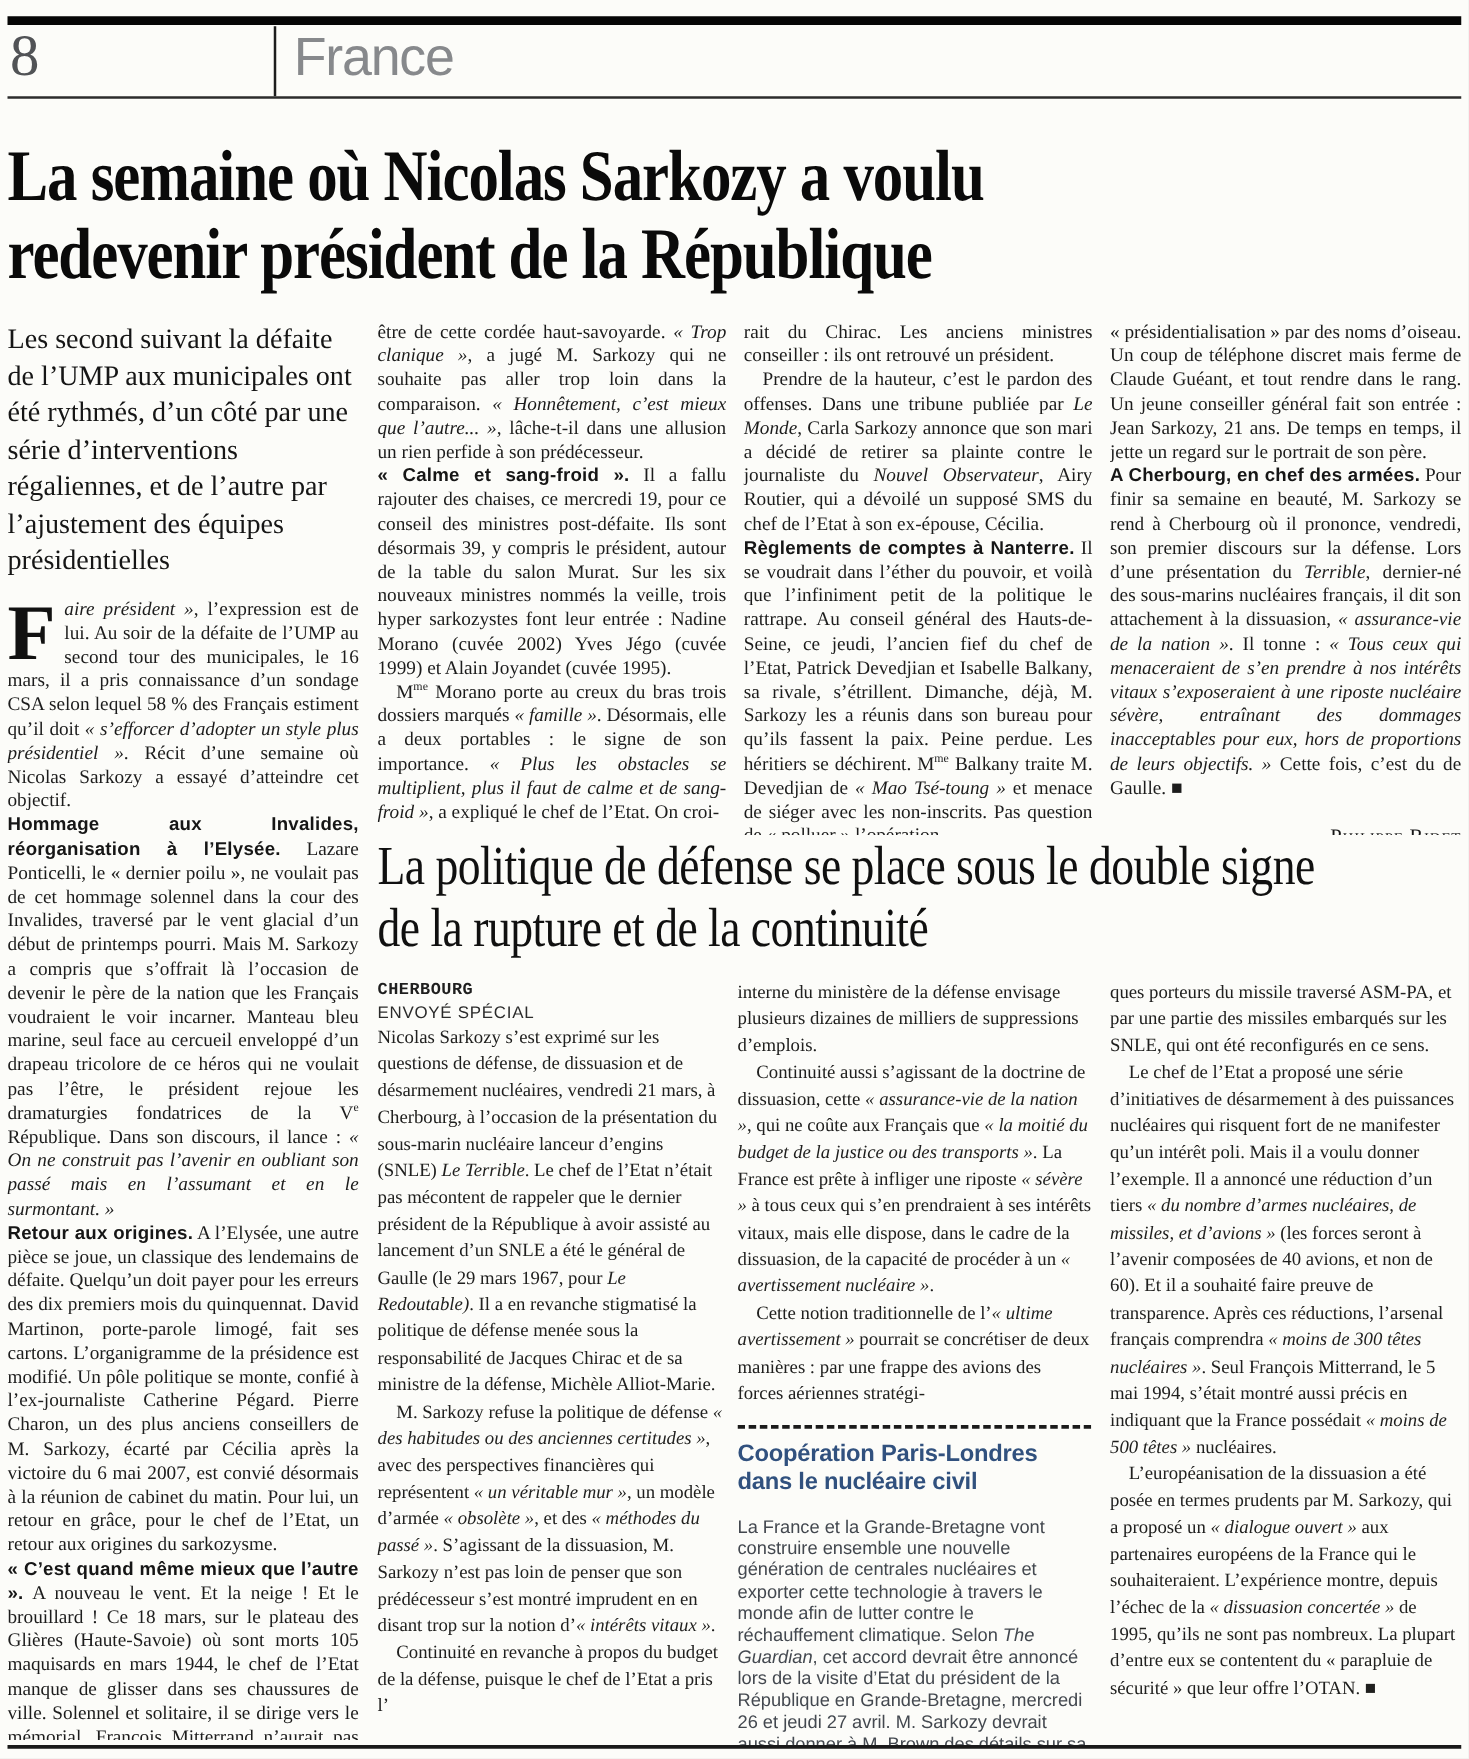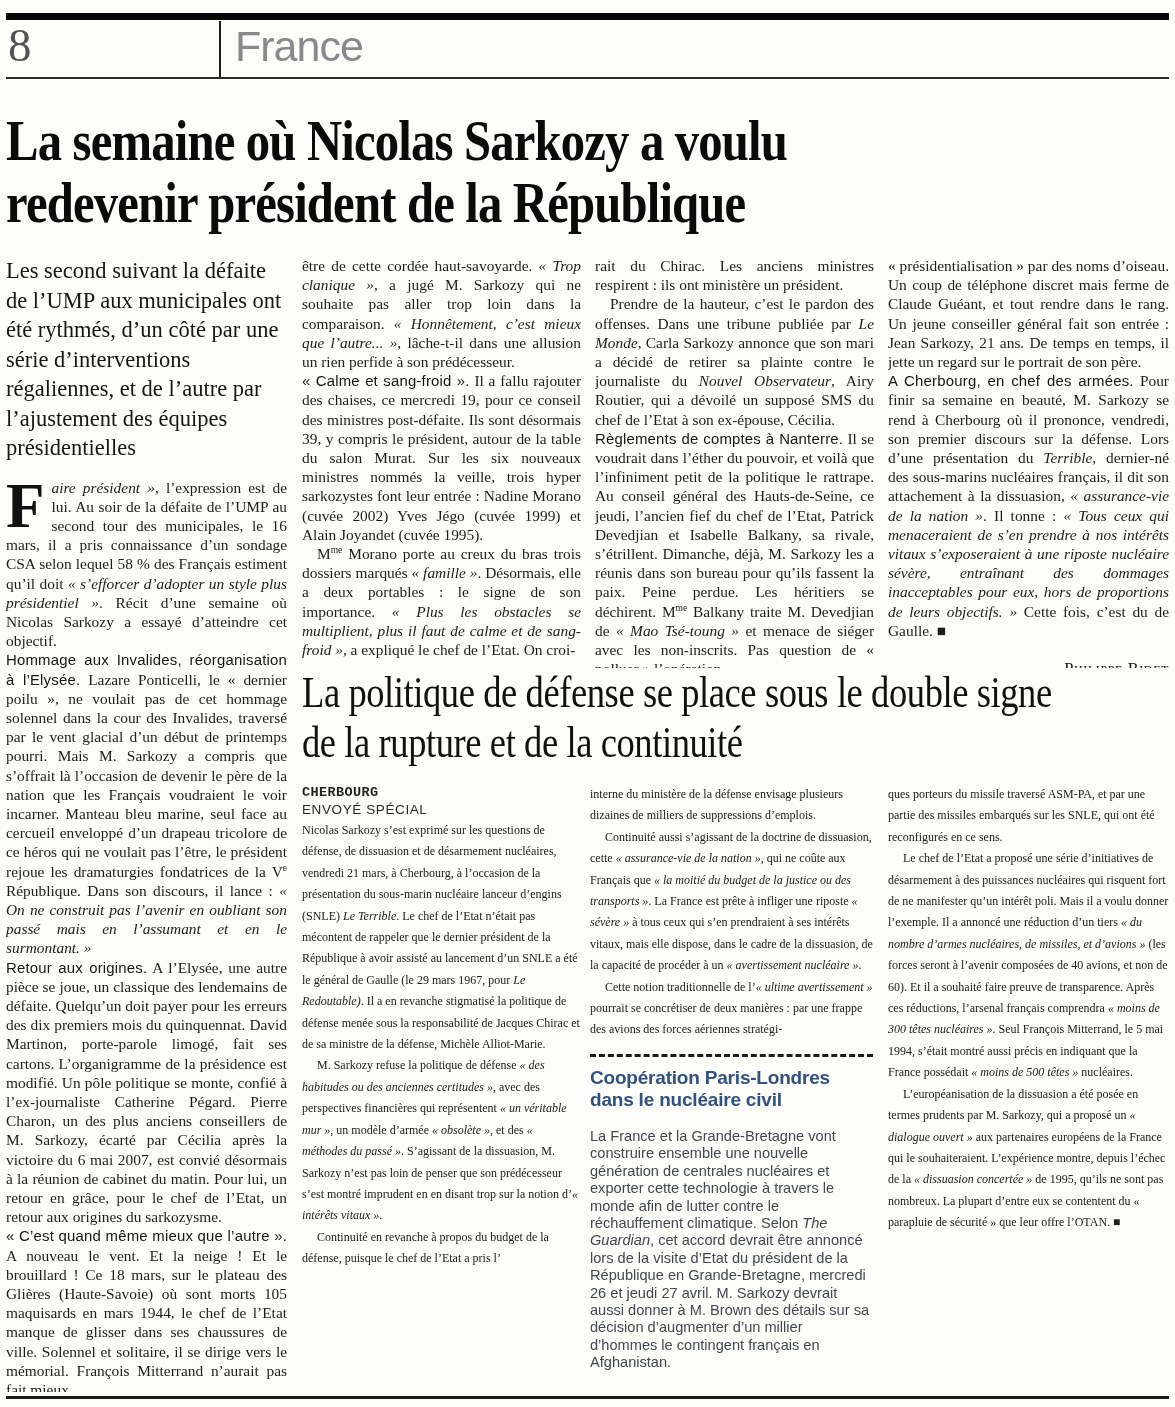--- a/index.html
+++ b/index.html
@@ -39,27 +39,27 @@
   .col3{left:595px;top:256px;width:279px;height:412px;}
   .col4{left:888px;top:256px;width:281px;height:412px;}
   .colA{left:302px;top:784px;width:278px;height:610px;}
   .colB{left:590px;top:784px;width:283px;height:612px;}
   .colC{left:888px;top:784px;width:281px;height:612px;}
 
   .standfirst{font-size:22.5px;line-height:29.5px;color:#161616;margin:0 0 15px 0;}
 
   .para{margin:0;}
   .art1 .para{font-size:15.4px;line-height:19.2px;text-align:justify;color:#1c1c1c;}
-  .art2p .para{font-size:12px;line-height:21.4px;text-align:left;color:#20201f;}
+  .art2p .para{font-size:15px;line-height:21.4px;text-align:left;color:#20201f;}
   .para.indent{text-indent:15px;}
 
   .run-plain{}
   .run-i{font-style:italic;}
   .run-b{
-    font-family:"Liberation Sans", sans-serif;font-weight:normal;
+    font-family:"Liberation Sans", sans-serif;font-weight:bold;
     font-size:0.97em;letter-spacing:0.2px;color:#161616;
   }
   .run-sup{vertical-align:super;font-size:62%;line-height:0;}
   .run-drop{
     float:left;font-weight:bold;font-size:63px;line-height:50px;
     padding:3px 7px 0 0;color:#111;
   }
 
   .byline{
     text-align:right;font-variant:small-caps;font-size:16.5px;letter-spacing:0.6px;
@@ -113,21 +113,21 @@
         <p class="para normal"><span class="run-b">« C’est quand même mieux que l’autre ».</span><span class="run-plain"> A nouveau le vent. Et la neige ! Et le brouillard ! Ce 18 mars, sur le plateau des Glières (Haute-Savoie) où sont morts 105 maquisards en mars 1944, le chef de l’Etat manque de glisser dans ses chaussures de ville. Solennel et solitaire, il se dirige vers le mémorial. François Mitterrand n’aurait pas fait mieux.</span></p>
       </div>
   </div>
 
   <div class="col col2 art1">
       <p class="para normal"><span class="run-plain">être de cette cordée haut-savoyarde. </span><span class="run-i">« Trop clanique »</span><span class="run-plain">, a jugé M. Sarkozy qui ne souhaite pas aller trop loin dans la comparaison. </span><span class="run-i">« Honnêtement, c’est mieux que l’autre... »</span><span class="run-plain">, lâche-t-il dans une allusion un rien perfide à son prédécesseur.</span></p>
       <p class="para normal"><span class="run-b">« Calme et sang-froid ».</span><span class="run-plain"> Il a fallu rajouter des chaises, ce mercredi 19, pour ce conseil des ministres post-défaite. Ils sont désormais 39, y compris le président, autour de la table du salon Murat. Sur les six nouveaux ministres nommés la veille, trois hyper sarkozystes font leur entrée : Nadine Morano (cuvée 2002) Yves Jégo (cuvée 1999) et Alain Joyandet (cuvée 1995).</span></p>
       <p class="para indent"><span class="run-plain">M</span><span class="run-sup">me</span><span class="run-plain"> Morano porte au creux du bras trois dossiers marqués </span><span class="run-i">« famille »</span><span class="run-plain">. Désormais, elle a deux portables : le signe de son importance. </span><span class="run-i">« Plus les obstacles se multiplient, plus il faut de calme et de sang-froid »</span><span class="run-plain">, a expliqué le chef de l’Etat. On croi-</span></p>
     </div>
   <div class="col col3 art1">
-      <p class="para normal"><span class="run-plain">rait du Chirac. Les anciens ministres respirent : ils ont ministère un président.</span></p>
+      <p class="para normal"><span class="run-plain">rait du Chirac. Les anciens ministres conseiller : ils ont retrouvé un président.</span></p>
       <p class="para indent"><span class="run-plain">Prendre de la hauteur, c’est le pardon des offenses. Dans une tribune publiée par </span><span class="run-i">Le Monde</span><span class="run-plain">, Carla Sarkozy annonce que son mari a décidé de retirer sa plainte contre le journaliste du </span><span class="run-i">Nouvel Observateur</span><span class="run-plain">, Airy Routier, qui a dévoilé un supposé SMS du chef de l’Etat à son ex-épouse, Cécilia.</span></p>
       <p class="para normal"><span class="run-b">Règlements de comptes à Nanterre.</span><span class="run-plain"> Il se voudrait dans l’éther du pouvoir, et voilà que l’infiniment petit de la politique le rattrape. Au conseil général des Hauts-de-Seine, ce jeudi, l’ancien fief du chef de l’Etat, Patrick Devedjian et Isabelle Balkany, sa rivale, s’étrillent. Dimanche, déjà, M. Sarkozy les a réunis dans son bureau pour qu’ils fassent la paix. Peine perdue. Les héritiers se déchirent. M</span><span class="run-sup">me</span><span class="run-plain"> Balkany traite M. Devedjian de </span><span class="run-i">« Mao Tsé-toung »</span><span class="run-plain"> et menace de siéger avec les non-inscrits. Pas question de « polluer » l’opération</span></p>
     </div>
 
   <div class="col col4 art1">
     <div>
         <p class="para normal"><span class="run-plain">« présidentialisation » par des noms d’oiseau. Un coup de téléphone discret mais ferme de Claude Guéant, et tout rendre dans le rang. Un jeune conseiller général fait son entrée : Jean Sarkozy, 21 ans. De temps en temps, il jette un regard sur le portrait de son père.</span></p>
         <p class="para normal"><span class="run-b">A Cherbourg, en chef des armées.</span><span class="run-plain"> Pour finir sa semaine en beauté, M. Sarkozy se rend à Cherbourg où il prononce, vendredi, son premier discours sur la défense. Lors d’une présentation du </span><span class="run-i">Terrible</span><span class="run-plain">, dernier-né des sous-marins nucléaires français, il dit son attachement à la dissuasion, </span><span class="run-i">« assurance-vie de la nation »</span><span class="run-plain">. Il tonne : </span><span class="run-i">« Tous ceux qui menaceraient de s’en prendre à nos intérêts vitaux s’exposeraient à une riposte nucléaire sévère, entraînant des dommages inacceptables pour eux, hors de proportions de leurs objectifs. »</span><span class="run-plain"> Cette fois, c’est du de Gaulle. ■</span></p>
       </div>
     <div class="byline">Philippe Ridet</div>

